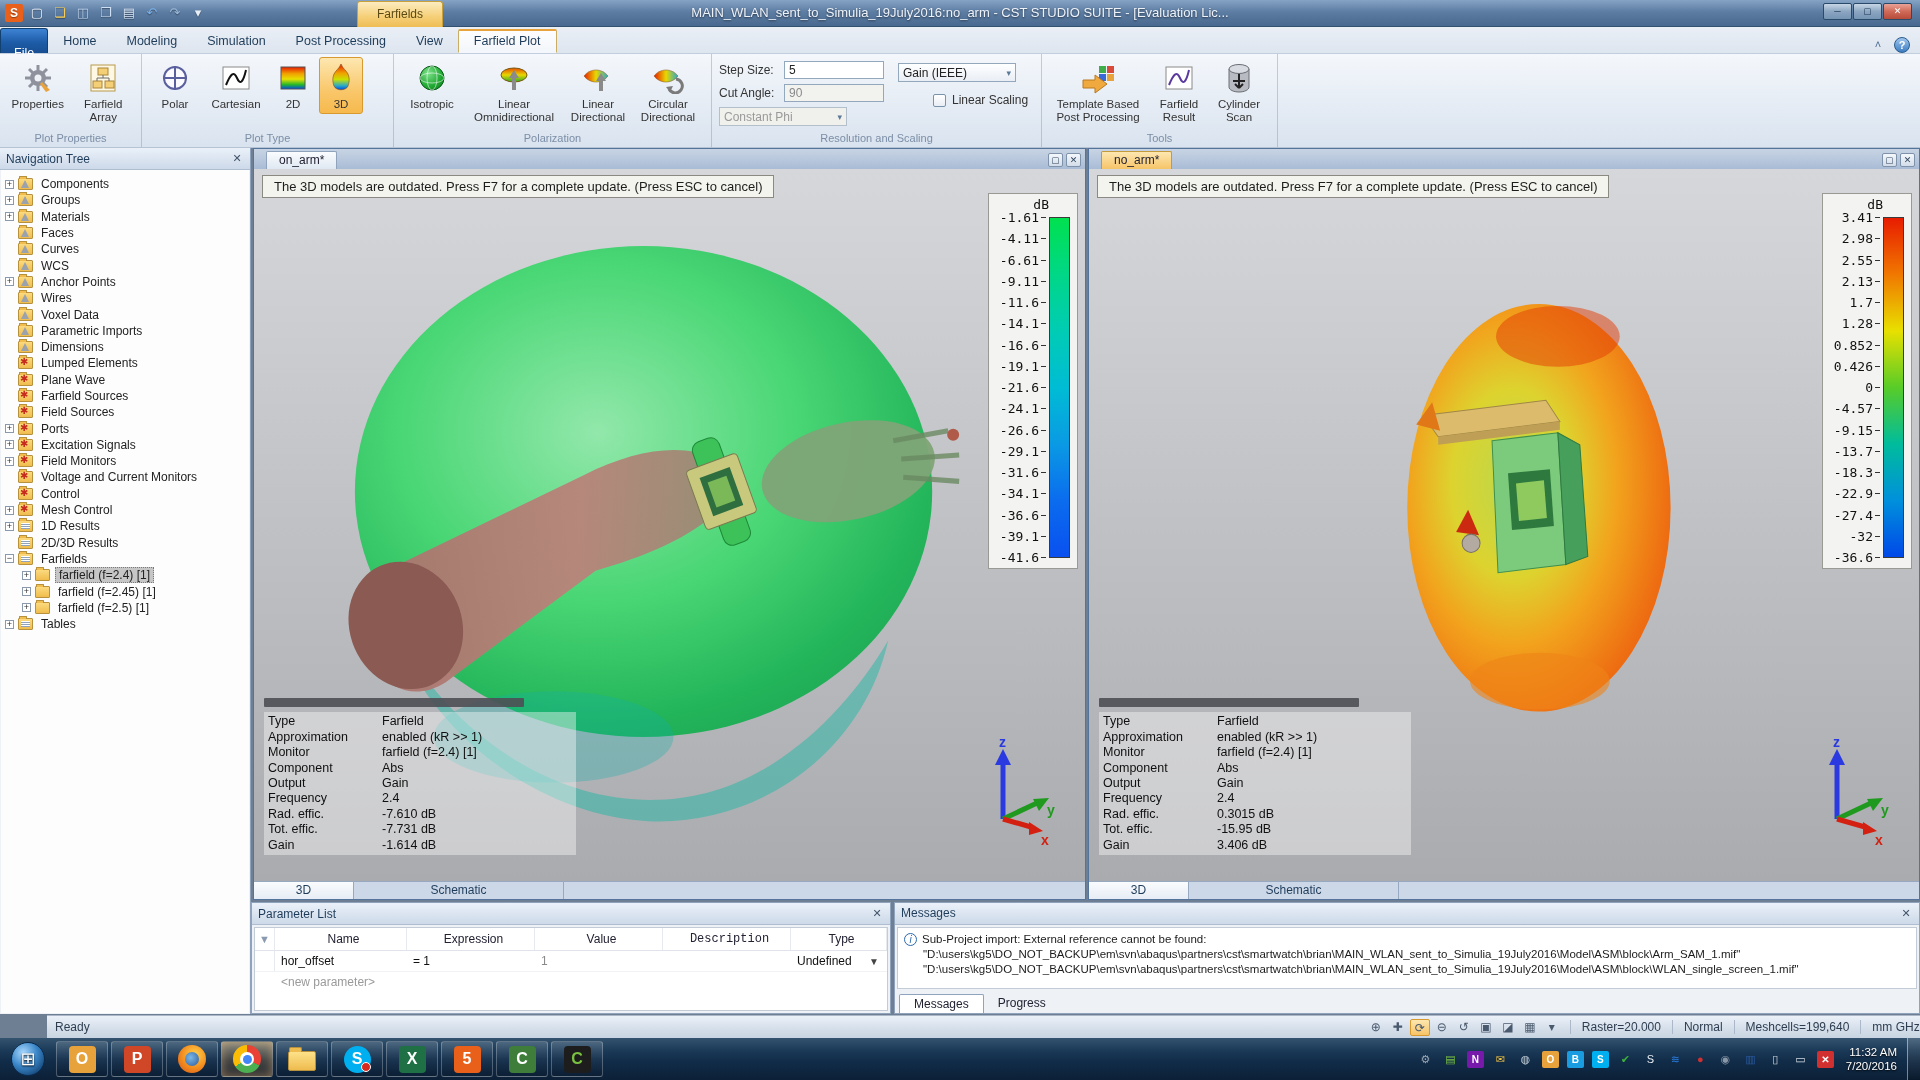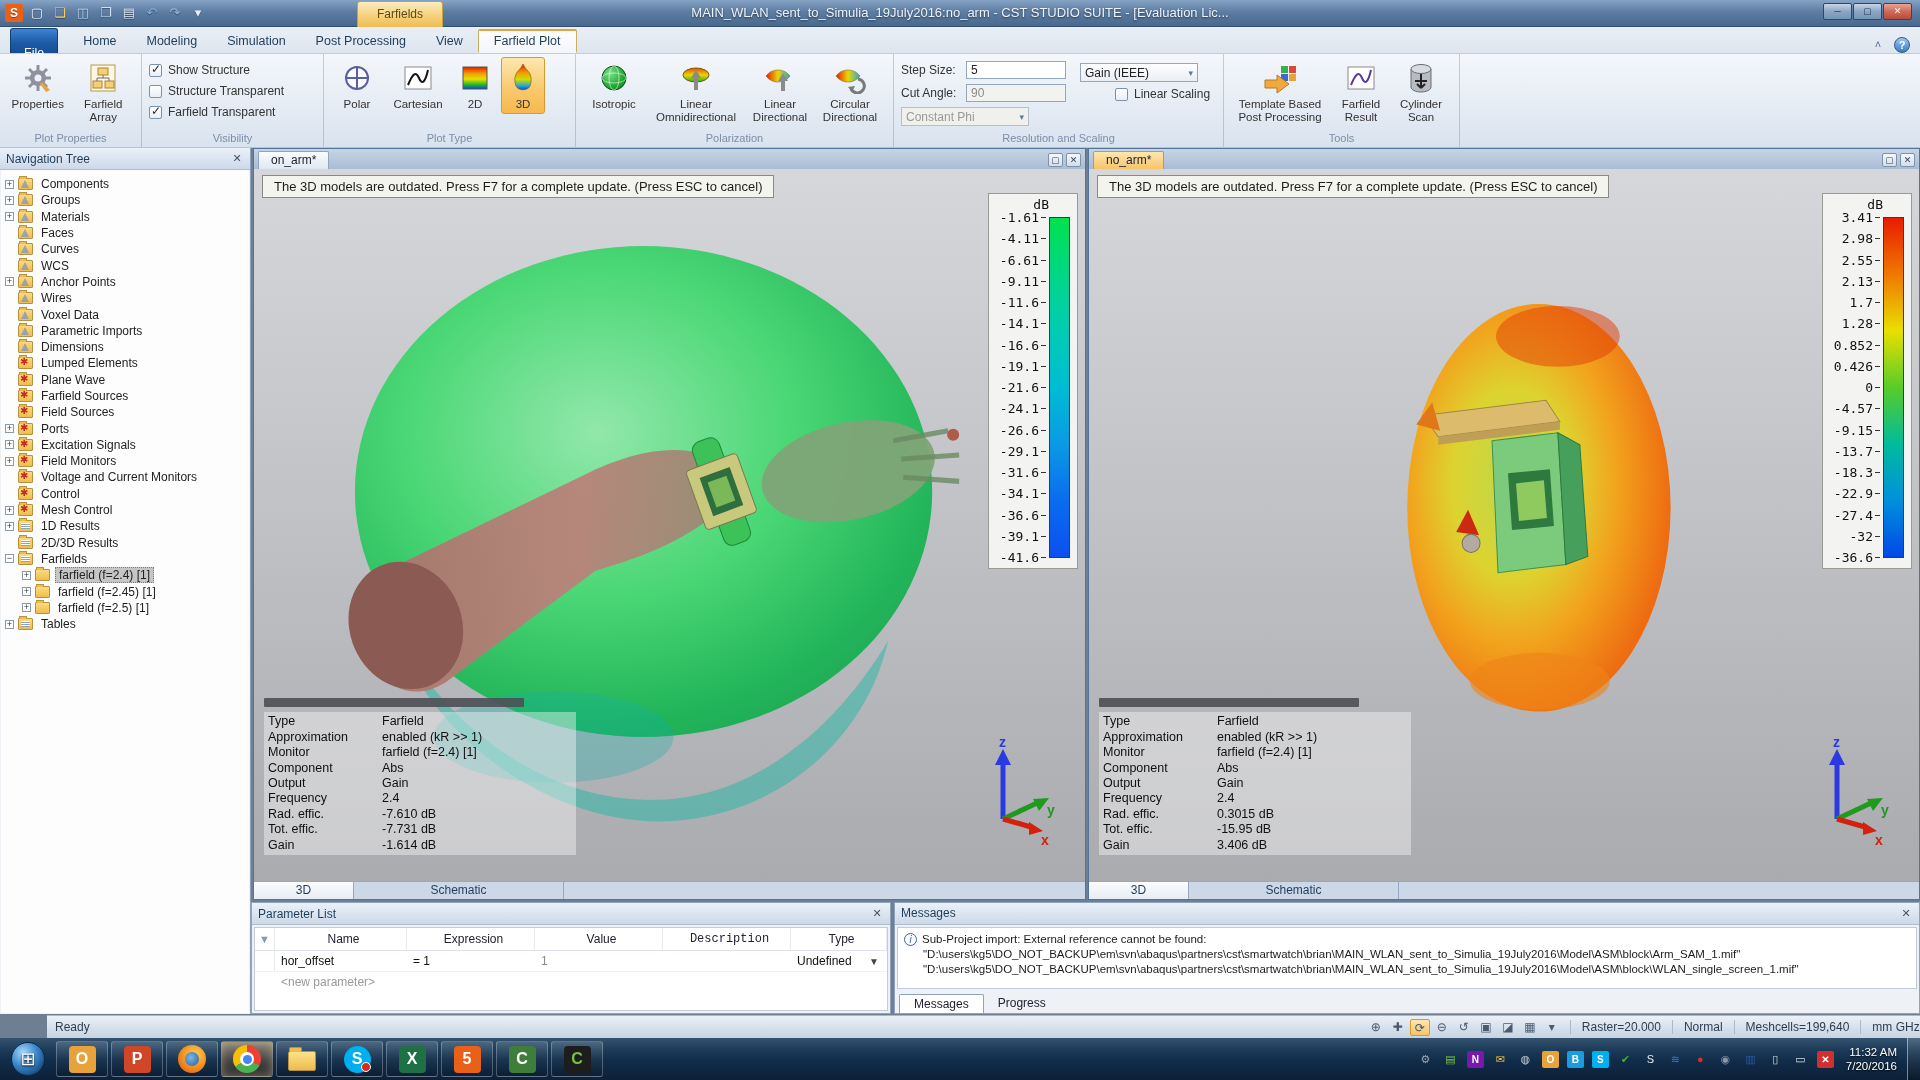--- a/index.html
+++ b/index.html
@@ -11,21 +11,21 @@
   .qic{font-size:13px;line-height:18px;width:18px;text-align:center;color:#e8eef6;text-shadow:0 1px 1px rgba(0,0,0,.4);cursor:default;}
   .qbox{border-radius:2px;font-weight:bold;font-size:12px;}
   .title-text{position:absolute;left:0;top:0;width:100%;text-align:center;font-size:13px;color:#eef3fa;line-height:26px;text-shadow:0 1px 2px rgba(0,0,0,.55);pointer-events:none;}
   .ctx-tab{position:absolute;left:357px;top:1px;width:86px;height:26px;background:linear-gradient(#fcecc0,#f5cf76 60%,#eebd55);border:1px solid #c9a13c;border-bottom:none;border-radius:3px 3px 0 0;text-align:center;font-size:12px;color:#5c4a14;line-height:25px;}
   .win-controls{position:absolute;right:8px;top:3px;display:flex;gap:1px;}
   .wc{width:29px;height:17px;border:1px solid #2a4a6a;background:linear-gradient(#c7d6e6,#8ca6c2 50%,#7694b4);border-radius:2px;color:#17304e;font-size:9px;line-height:15px;text-align:center;}
   .wc.close{background:linear-gradient(#e9a296,#cf6a58 50%,#b84b3a);color:#fff;}
   
   .ribbon-tabs{position:absolute;left:0;top:27px;width:1920px;height:27px;background:linear-gradient(#eaeff6,#dde5ef);border-bottom:1px solid #c2cddd;display:flex;align-items:flex-end;}
   .rtab{padding:0 15px;font-size:12.5px;color:#1e3c5a;line-height:24px;height:24px;cursor:default;}
-  .rtab.file{background:linear-gradient(#3e83d4,#1d5ca8 55%,#174e92);color:#fff;border-radius:3px 3px 0 0;margin:0 10px;padding:12px 13px;border:1px solid #12406f;border-bottom:none;}
+  .rtab.file{background:linear-gradient(#3e83d4,#1d5ca8 55%,#174e92);color:#fff;border-radius:3px 3px 0 0;margin:0 0;padding:12px 13px;border:1px solid #12406f;border-bottom:none;}
   .rtab.active{background:linear-gradient(#fdfdfe,#f3f6fa);border:1px solid #c9ad62;border-bottom:1px solid #f3f6fa;border-top:2px solid #e8a33d;border-radius:2px 2px 0 0;line-height:21px;}
   .rtab-right{margin-left:auto;display:flex;align-items:center;gap:8px;padding-right:10px;}
   .rmini{font-size:11px;color:#4a6a92;width:16px;height:16px;text-align:center;line-height:15px;}
   .rmini.help{border-radius:50%;background:linear-gradient(#9ec6ee,#3d7ec2);color:#fff;font-weight:bold;border:1px solid #2a5a8c;}
   
   .ribbon{position:absolute;left:0;top:54px;width:1920px;height:94px;background:linear-gradient(#f4f7fb,#e4ebf4 60%,#d9e3ef);border-bottom:1px solid #b6c3d5;display:flex;}
   .rgroup{display:flex;flex-direction:column;border-right:1px solid rgba(145,160,182,.5);padding:3px 7px 0 7px;}
   .glabel{margin-top:auto;text-align:center;font-size:11px;color:#7c8ea6;padding:1px 0 3px;}
   .grow{display:flex;gap:4px;align-items:flex-start;}
   .bigbtn{display:flex;flex-direction:column;align-items:center;justify-content:flex-start;width:66px;padding:3px 2px 2px;border:1px solid transparent;border-radius:3px;cursor:default;}
@@ -54,21 +54,21 @@
   .texp{width:9px;height:9px;border:1px solid #8a9aac;background:#fff;font-size:9px;line-height:7px;text-align:center;color:#333;margin-right:4px;flex:none;}
   .ticon{width:15px;height:12px;background:linear-gradient(#fbda7e,#f0bd4e);border:1px solid #b8913c;border-radius:1px;margin-right:5px;flex:none;position:relative;}
   .ticon::before{content:"";position:absolute;left:0;top:-3px;width:6px;height:2px;background:#f0bd4e;border:1px solid #b8913c;border-bottom:none;border-radius:1px 1px 0 0;}
   .ticon.cone::after{content:"";position:absolute;left:2px;top:1px;border-left:4px solid transparent;border-right:4px solid transparent;border-bottom:8px solid #9aa2ae;}
   .ticon.red::after{content:"✱";position:absolute;left:1px;top:-2px;font-size:10px;color:#c62b1e;}
   .ticon.results::after{content:"";position:absolute;left:2px;top:2px;width:9px;height:6px;background:repeating-linear-gradient(#fff 0 1px,#8fa3bd 1px 2px);}
   .tlab{padding:0 3px;white-space:nowrap;}
   .tlab.sel{background:#c6c6c6;border:1px dotted #7a7a7a;}
   
   .mdiwin{position:absolute;top:148px;height:752px;border:1px solid #54749c;display:flex;flex-direction:column;background:#cfd9e8;}
-  .wtabbar{height:20px;background:linear-gradient(#c8d4e4,#a9bcd6);display:flex;align-items:flex-end;padding-left:4px;flex:none;}
+  .wtabbar{height:20px;background:linear-gradient(#c8d4e4,#a9bcd6);display:flex;align-items:flex-end;padding-left:12px;flex:none;}
   .wtab{margin-bottom:0;padding:0 12px;background:linear-gradient(#fafcfe,#dfe8f2);border:1px solid #8fa3bd;border-bottom:none;font-size:12px;color:#223;line-height:17px;height:18px;border-radius:2px 2px 0 0;}
   .wtab.hot{background:linear-gradient(#fde7b0,#f6c468);border-color:#c39а3c;border-color:#c39a3c;}
   .wctl{margin-left:auto;display:flex;gap:3px;padding:0 4px 2px 0;}
   .wctl span{width:15px;height:14px;font-size:9px;line-height:13px;text-align:center;color:#33475e;border:1px solid #7e92aa;background:linear-gradient(#f4f8fc,#d3dde9);border-radius:2px;}
   .wcanvas{flex:1;position:relative;background:linear-gradient(#d6d7da,#aaabaf);overflow:hidden;}
   .walert{position:absolute;left:8px;top:6px;border:1px solid #8a8a82;background:#f4f4ee;padding:3px 11px;font-size:13px;color:#1d1d1d;z-index:5;}
   .scene{position:absolute;left:0;top:0;width:100%;height:100%;}
   
   .colorbar{position:absolute;right:7px;top:24px;width:90px;height:376px;background:#f3f3f1;border:1px solid #9a9a94;z-index:4;}
   .cbtitle{position:absolute;top:3px;right:28px;font-family:"DejaVu Sans Mono",monospace;font-size:13px;color:#111;}
@@ -206,37 +206,20 @@
                 <rect x="18" y="19" width="9" height="7" fill="#f5cf76" stroke="#a8863a"></rect>
                 <path d="M16 13v3M10 19v-3h12v3" stroke="#6a6a6a" fill="none"></path>
               </svg>
           </span>
           <span class="blabel" data-interactable="false">Farfield Array</span>
         </div>
       </div>
       <div class="glabel" data-interactable="false">Plot Properties</div>
     </div>
 
-    <div class="rgroup" style="width:182px;" data-interactable="false">
-      <div class="vis-col" id="viscol">
-          <div class="cbrow" data-interactable="false">
-            <span class="cb checked" data-interactable="true"></span>
-            <span data-interactable="false">Show Structure</span>
-          </div>
-          <div class="cbrow" data-interactable="false">
-            <span class="cb" data-interactable="true"></span>
-            <span data-interactable="false">Structure Transparent</span>
-          </div>
-          <div class="cbrow" data-interactable="false">
-            <span class="cb checked" data-interactable="true"></span>
-            <span data-interactable="false">Farfield Transparent</span>
-          </div>
-        </div>
-      <div class="glabel" data-interactable="false">Visibility</div>
-    </div>
 
     <div class="rgroup" style="width:252px;" data-interactable="false">
       <div class="grow">
         <div class="bigbtn" style="width:52px" data-interactable="true">
           <span class="bicon" data-interactable="false">
               <svg width="32" height="32" viewBox="0 0 32 32">
                 <circle cx="16" cy="16" r="11" fill="#fafaff" stroke="#5a5f9e" stroke-width="2"></circle>
                 <path d="M4 16h24M16 4v24" stroke="#5a5f9e" stroke-width="2"></path>
               </svg>
             </span>
@@ -374,21 +357,21 @@
               </span>
             </div>
         </div>
         <div class="rs-col" style="padding-top:2px;">
           <div class="rs-row">
               <span class="dd" style="width:118px" data-interactable="true">
                 <span>Gain (IEEE)</span>
                 <span class="arr" data-interactable="false">▾</span>
               </span>
             </div>
-          <div class="cbrow" style="padding-left:35px;">
+          <div class="cbrow" style="margin-top:6px;padding-left:35px;">
               <span class="cb" data-interactable="true"></span>
               <span data-interactable="false">Linear Scaling</span>
             </div>
         </div>
       </div>
       <div class="glabel" data-interactable="false">Resolution and Scaling</div>
     </div>
 
     <div class="rgroup" style="width:236px;" data-interactable="false">
       <div class="grow">

